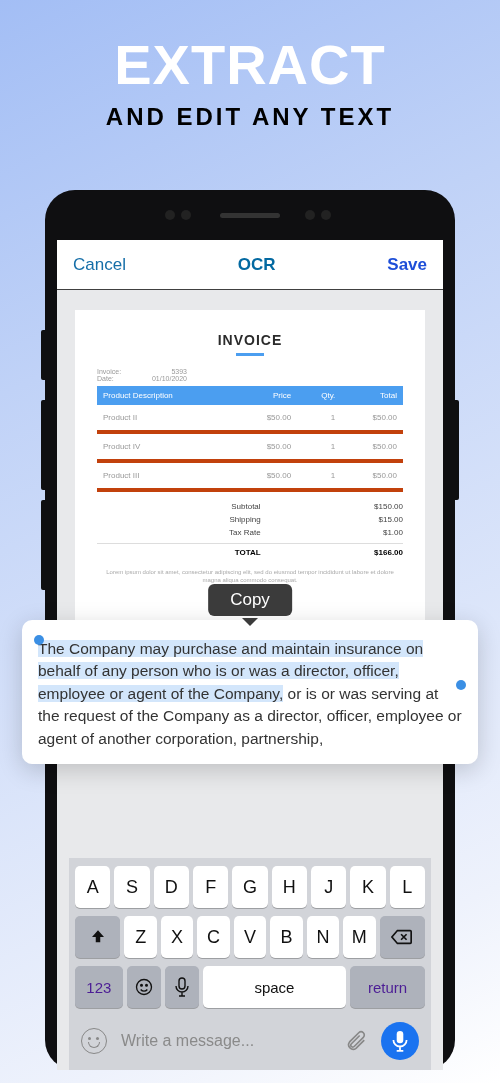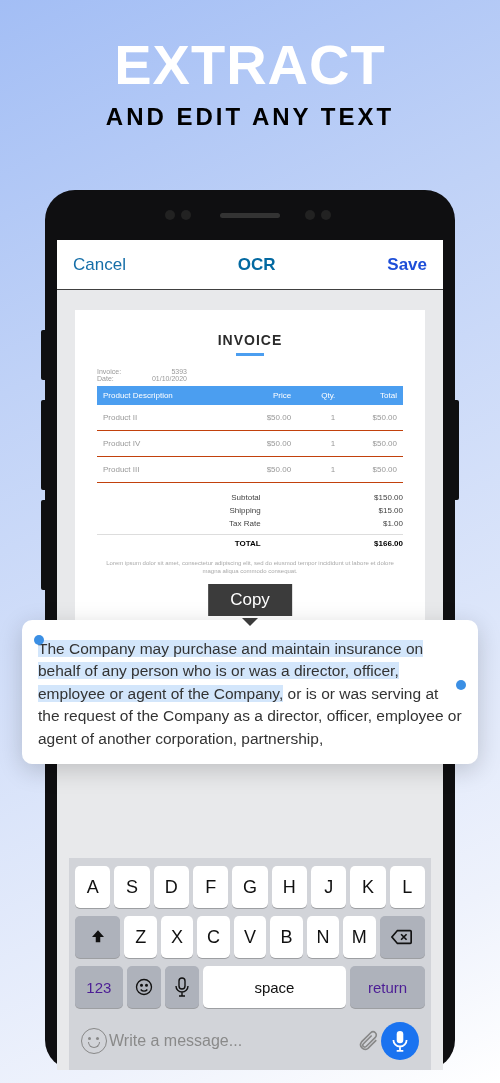--- a/index.html
+++ b/index.html
@@ -16,44 +16,44 @@
 .nav-title{color:#0369a1;font-size:17px;font-weight:600}
 .nav-right{color:#1d4ed8;font-size:17px;font-weight:600}
 .doc-area{padding:20px 18px 0;height:355px}
 .doc{background:#fff;width:100%;height:100%;padding:22px 22px 10px}
 .doc-title{text-align:center;font-size:14px;font-weight:700;letter-spacing:1px;color:#2b2b2b}
 .underline{width:28px;height:3px;background:#4b9ef0;margin:5px auto 12px}
 .meta{font-size:7px;color:#999;display:flex;justify-content:space-between;width:90px}
 .table{width:100%;margin-top:4px;border-collapse:collapse;font-size:8px}
 .thead{background:#4b9ef0;color:#fff}
 .thead td{padding:5px 6px}
-.trow td{padding:8px 6px;color:#999;border-bottom:1px solid #c2410c}
+.trow td{padding:8px 6px;color:#999;border-bottom:4px solid #c2410c}
 .td-r{text-align:right}
 .totals{margin-top:8px;font-size:8px;color:#444}
 .trow2{display:flex;justify-content:space-between;padding:2px 0}
 .trow2 .lab{width:60%;text-align:right;padding-right:20px}
 .trow2 .val{width:40%;text-align:right}
 .tot-final{font-weight:700;color:#000;margin-top:4px;border-top:1px solid #ddd;padding-top:4px}
 .lorem{font-size:6px;color:#aaa;text-align:center;margin-top:10px;line-height:1.3}
-.copy-pill{position:absolute;left:50%;transform:translateX(-50%);top:584px;background:#3b3b3b;color:#fff;font-size:17px;padding:6px 22px;border-radius:0;z-index:30}
+.copy-pill{position:absolute;left:50%;transform:translateX(-50%);top:584px;background:#3b3b3b;color:#fff;font-size:17px;padding:6px 22px;border-radius:6px;z-index:30}
 .copy-arrow{position:absolute;left:50%;transform:translateX(-50%);top:618px;width:0;height:0;border-left:8px solid transparent;border-right:8px solid transparent;border-top:8px solid #3b3b3b;z-index:30}
 .text-card{position:absolute;left:22px;right:22px;top:620px;background:#fff;border-radius:10px;box-shadow:0 6px 24px rgba(0,0,0,.18);padding:18px 16px 14px;z-index:25}
 .sel-text{font-size:15.5px;line-height:1.45;color:#333}
 .hl{background:#d3e6fb}
 .dot{position:absolute;width:10px;height:10px;background:#3b8fe4;border-radius:50%}
 .dot-tl{top:15px;left:12px}
 .dot-br{top:60px;right:12px}
 .kbd{position:absolute;left:12px;right:12px;bottom:0;background:#d2d4d9;padding:8px 4px 10px;z-index:20}
 .krow{display:flex;gap:4px;margin-bottom:8px;padding:0 2px}
 .key{flex:1;height:42px;background:#fff;border-radius:5px;display:flex;align-items:center;justify-content:center;font-size:18px;color:#111;box-shadow:0 1px 0 rgba(0,0,0,.25)}
 .key-alt{background:#aeb2bb;color:#4c1d95}
 .key-wide{flex:1.4}
 .key-space{flex:4.2}
 .row3{padding:0 2px}
-.msgbar{display:flex;align-items:center;gap:2px;padding:6px 8px 0}
+.msgbar{display:flex;align-items:center;gap:14px;padding:6px 8px 0}
 .msg-emoji{width:26px;height:26px;border:1.6px solid #888;border-radius:50%;position:relative;flex-shrink:0}
 .msg-emoji::before{content:"";position:absolute;width:3px;height:3px;background:#888;border-radius:50%;top:8px;left:6px;box-shadow:8px 0 0 #888}
 .msg-emoji::after{content:"";position:absolute;width:10px;height:5px;border:1.6px solid #888;border-top:none;border-radius:0 0 10px 10px;top:13px;left:6px}
 .msg-input{flex:1;color:#8a8a8a;font-size:16px}
 .clip{width:22px;height:22px;flex-shrink:0}
 .mic-btn{width:38px;height:38px;background:#1a73f0;border-radius:50%;display:flex;align-items:center;justify-content:center;flex-shrink:0}
 .vol-btn{position:absolute;left:-4px;width:4px;background:#0f0f11;border-radius:2px 0 0 2px}
 .vb1{top:140px;height:50px}
 .vb2{top:210px;height:90px}
 .vb3{top:310px;height:90px}

